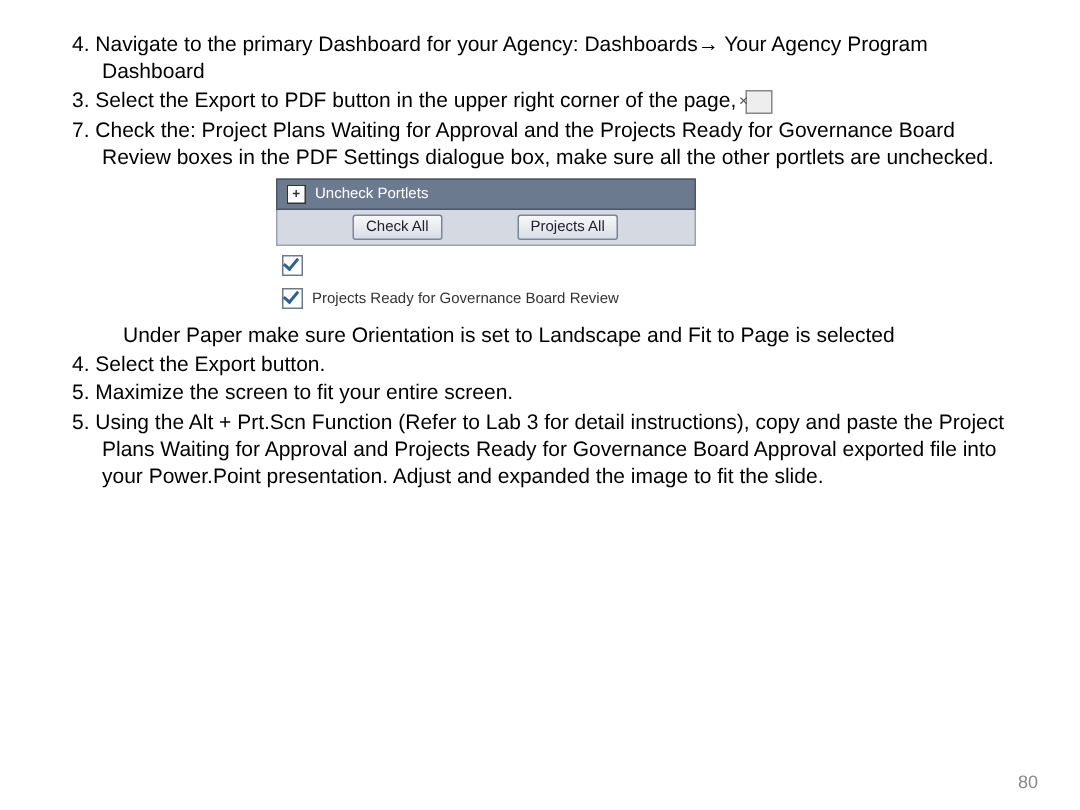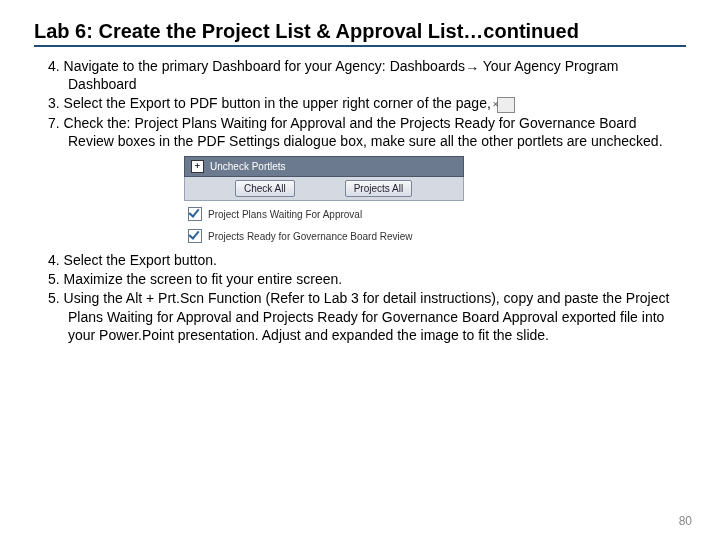--- a/index.html
+++ b/index.html
@@ -131,21 +131,20 @@
     font-size: 12px;
     color: #888;
   }
   b { font-weight: normal; }
   .arrow { font-family: "Arial Unicode MS", Arial, sans-serif; }
 </style>
 </head>
 <body>
 
 <div class="slide">
-  <div class="title">Lab 6: Create the Project List &amp; Approval List…continued</div>
 
   <div class="content">
 
     <p class="step">
       <span>4. Navigate to the primary Dashboard for your Agency: </span><b>Dashboards</b><b class="arrow">→</b><b> Your Agency Program Dashboard</b>
     </p>
 
     <p class="step">
       <span>3. Select the Export to PDF button in the upper right corner of the page, </span><span class="pdf-icon">✕</span>
     </p>
@@ -157,29 +156,29 @@
         <div class="portlet-header">
           <span class="exp">+</span>
           <span>Uncheck Portlets</span>
         </div>
         <div class="portlet-btns">
           <span class="pbtn">Check All</span>
           <span class="pbtn">Projects All</span>
         </div>
         <div class="chkrow">
           <span class="chk"></span>
-          <span>Project Plans Waiting For Approval</span>
         </div>
         <div class="chkrow">
           <span class="chk"></span>
           <span>Projects Ready for Governance Board Review</span>
         </div>
       </div>
     </div>
 
+    <p class="indent">Under Paper make sure Orientation is set to Landscape and Fit to Page is selected</p>
     <p class="step">4. Select the Export button.</p>
     <p class="step">5.  Maximize the screen to fit your entire screen.</p>
     <p class="step">5. Using the Alt + Prt.Scn Function (Refer to Lab 3 for detail instructions), copy and paste the Project Plans Waiting for Approval and Projects Ready for Governance Board Approval exported file into your Power.Point presentation. Adjust and expanded the image to fit the slide.</p>
 
   </div>
 </div>
 
 <div class="page-num">80</div>
 
 </body></html>

